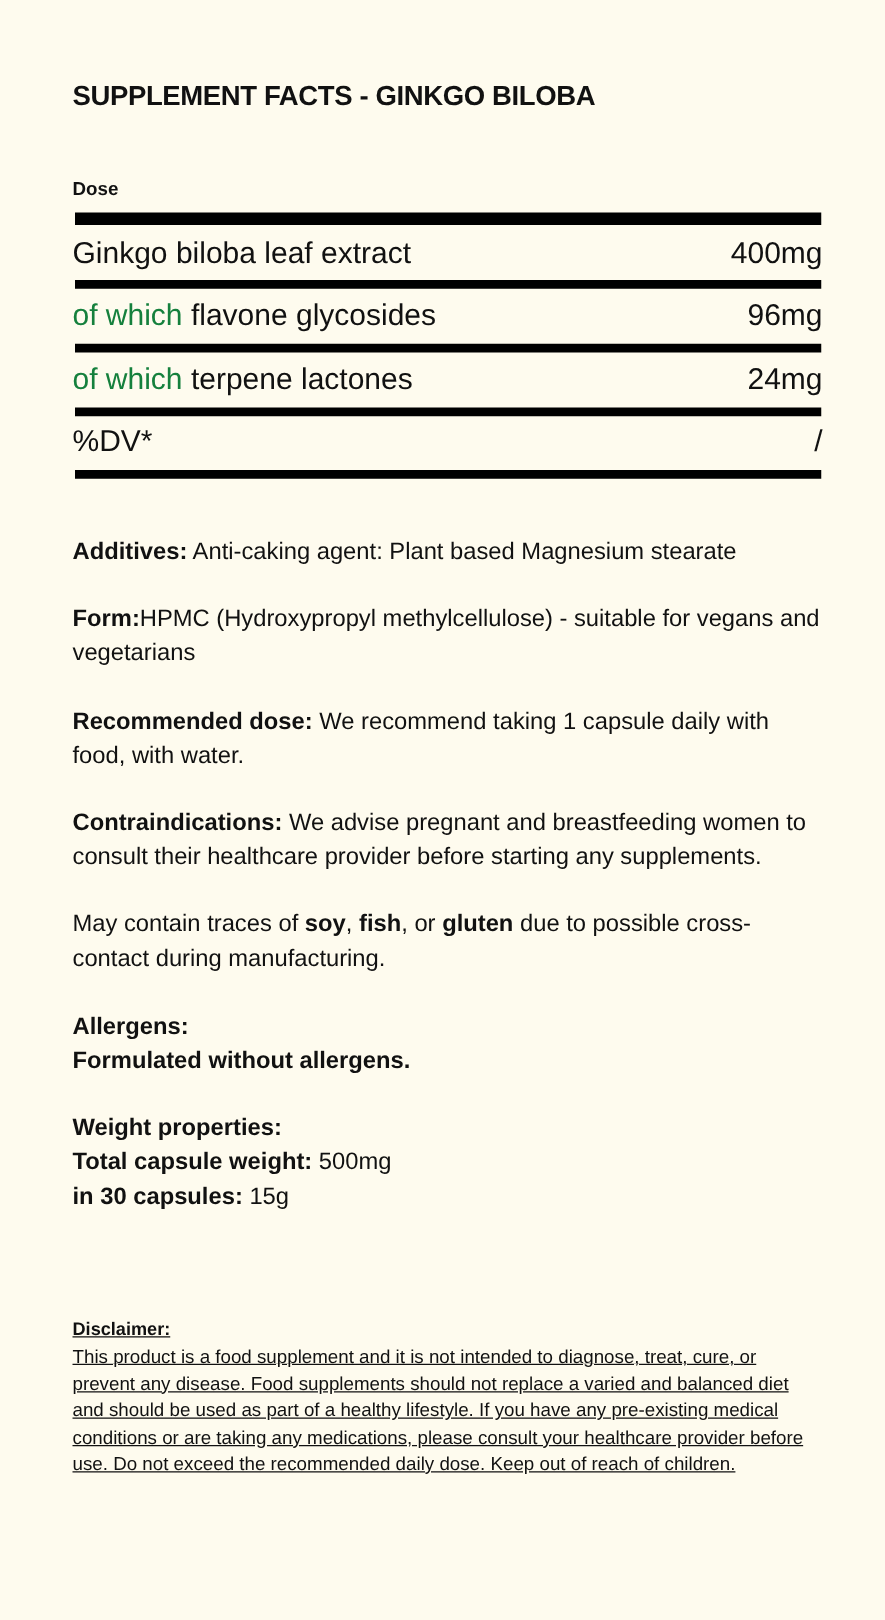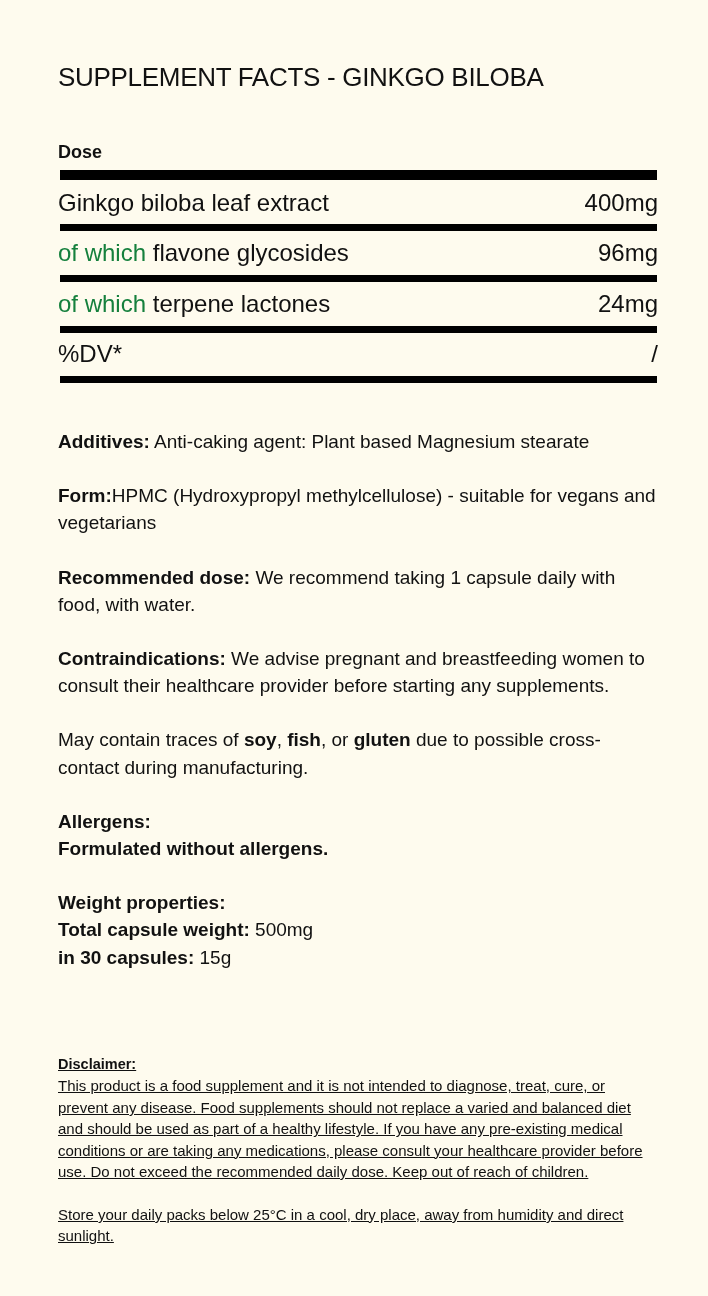--- a/index.html
+++ b/index.html
@@ -18,31 +18,31 @@
     .page {
       position: absolute;
       left: 58px;
       top: 0;
       width: 600px;
     }
     .title {
       position: absolute;
       top: 64px;
       left: 0;
-      font-size: 26px;
-      font-weight: normal;
+      font-size: 22px;
+      font-weight: bold;
       letter-spacing: -0.3px;
       white-space: nowrap;
       line-height: 26px;
     }
     .dose-head {
       position: absolute;
       top: 140px;
       left: 0;
-      font-size: 18px;
+      font-size: 15px;
       font-weight: bold;
       line-height: 24px;
     }
     .bar {
       position: absolute;
       left: 2px;
       width: 597px;
       background: #000000;
     }
     .row {
@@ -145,16 +145,15 @@
 
     <p><span>May contain traces of </span><b>soy</b><span>, </span><b>fish</b><span>, or </span><b>gluten</b><span> due to possible cross-contact during manufacturing.</span></p>
 
     <p><b>Allergens:</b><br><b>Formulated without allergens.</b></p>
 
     <p><b>Weight properties:</b><br><b>Total capsule weight:</b><span> 500mg</span><br><b>in 30 capsules:</b><span> 15g</span></p>
   </div>
 
   <div class="disclaimer">
     <p><span class="dhead">Disclaimer:</span><br><span>This product is a food supplement and it is not intended to diagnose, treat, cure, or prevent any disease. Food supplements should not replace a varied and balanced diet and should be used as part of a healthy lifestyle. If you have any pre-existing medical conditions or are taking any medications, please consult your healthcare provider before use. Do not exceed the recommended daily dose. Keep out of reach of children.</span></p>
-    <p>Store your daily packs below 25°C in a cool, dry place, away from humidity and direct sunlight.</p>
   </div>
 
 </div>
 
 </body></html>

